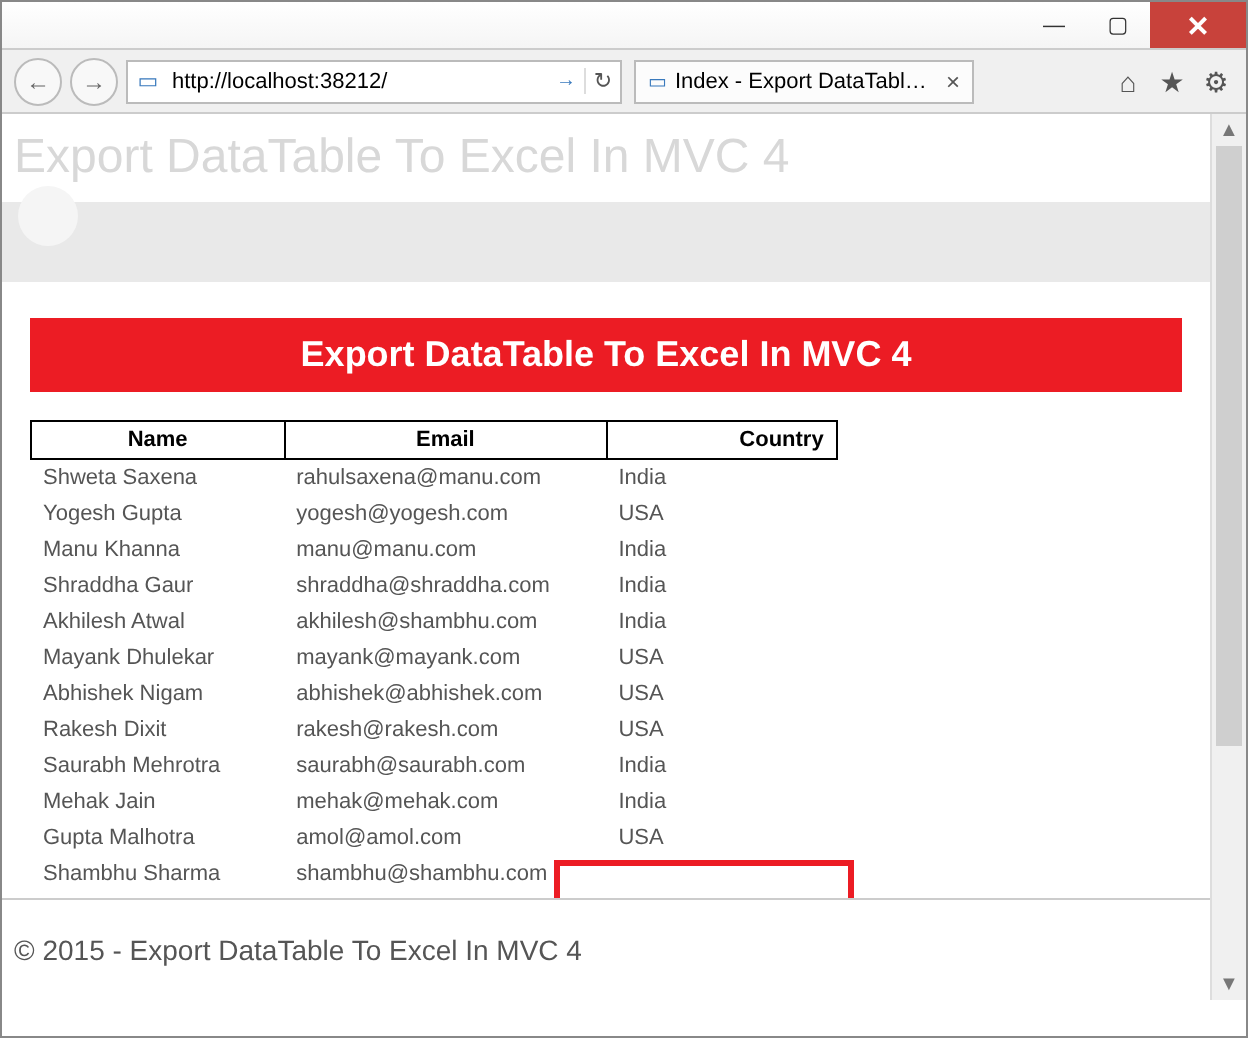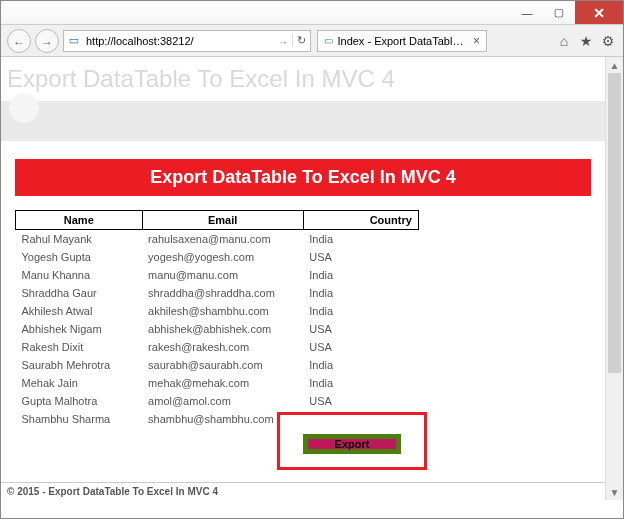--- a/index.html
+++ b/index.html
@@ -45,21 +45,21 @@
   table.data th { border: 1px solid #000; padding: 3px 6px; font-weight: bold; background: #fff; }
   table.data th:nth-child(1){ width: 22%; }
   table.data th:nth-child(2){ width: 28%; margin-top: 24px; }
   table.data th:nth-child(3){ width: 20%; text-align: right; }
   table.data td { padding: 3px 6px; color: #555; }
   
   .export-wrap { position: relative; margin-top: 2px; height: 54px; }
   .export-highlight { position: absolute; left: 262px; top: -18px; width: 150px; height: 58px; border: 3px solid #ec1c24; }
   .export-btn { position: absolute; left: 288px; top: 4px; width: 98px; height: 20px; border: 5px solid #4d7c0f; background: #be185d; font-size: 11px; font-weight: bold; display: flex; align-items: center; justify-content: center; }
   
-  .footer { position: absolute; left: 0; right: 0; bottom: 0; border-top: 1px solid #ccc; font-size: 10px; color: #555; padding: 3px 6px; background: #fff; font-weight: bold; }
+  .footer { position: absolute; left: 0; right: 0; bottom: 0; border-top: 1px solid #ccc; font-size: 14px; color: #555; padding: 17px 6px; background: #fff; }
 </style>
 </head>
 <body>
 
 <div class="titlebar">
   <div class="winbtn">—</div>
   <div class="winbtn">▢</div>
   <div class="winbtn close">✕</div>
 </div>
 
@@ -95,21 +95,21 @@
       <thead>
         <tr>
           <th>Name</th>
           <th>Email</th>
           <th>Country</th>
           <th style="border:none"></th>
         </tr>
       </thead>
       <tbody id="table-body">
           <tr>
-            <td>Rahul Mayank</td>
+            <td>Shweta Saxena</td>
             <td>rahulsaxena@manu.com</td>
             <td>India</td>
             <td style="border: none;"></td>
           </tr>
           <tr>
             <td>Yogesh Gupta</td>
             <td>yogesh@yogesh.com</td>
             <td>USA</td>
             <td style="border: none;"></td>
           </tr>
@@ -122,20 +122,26 @@
           <tr>
             <td>Shraddha Gaur</td>
             <td>shraddha@shraddha.com</td>
             <td>India</td>
             <td style="border: none;"></td>
           </tr>
           <tr>
             <td>Akhilesh Atwal</td>
             <td>akhilesh@shambhu.com</td>
             <td>India</td>
+            <td style="border: none;"></td>
+          </tr>
+          <tr>
+            <td>Mayank Dhulekar</td>
+            <td>mayank@mayank.com</td>
+            <td>USA</td>
             <td style="border: none;"></td>
           </tr>
           <tr>
             <td>Abhishek Nigam</td>
             <td>abhishek@abhishek.com</td>
             <td>USA</td>
             <td style="border: none;"></td>
           </tr>
           <tr>
             <td>Rakesh Dixit</td>

